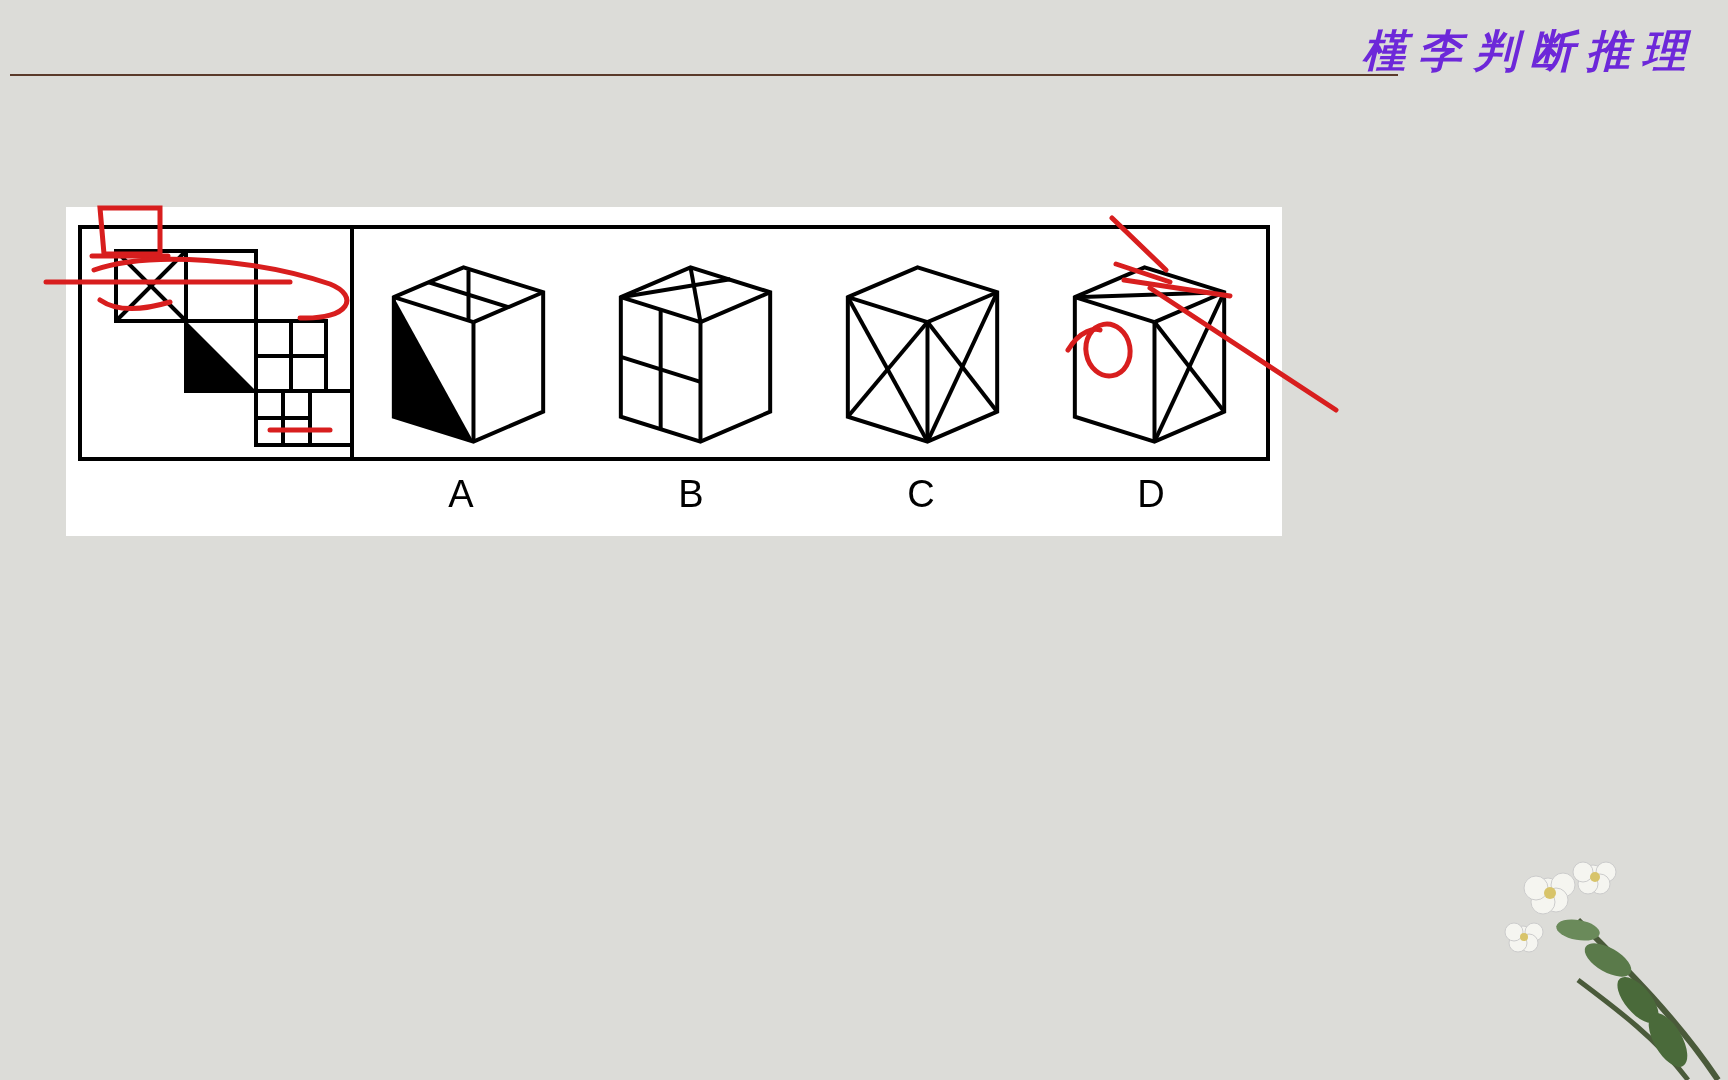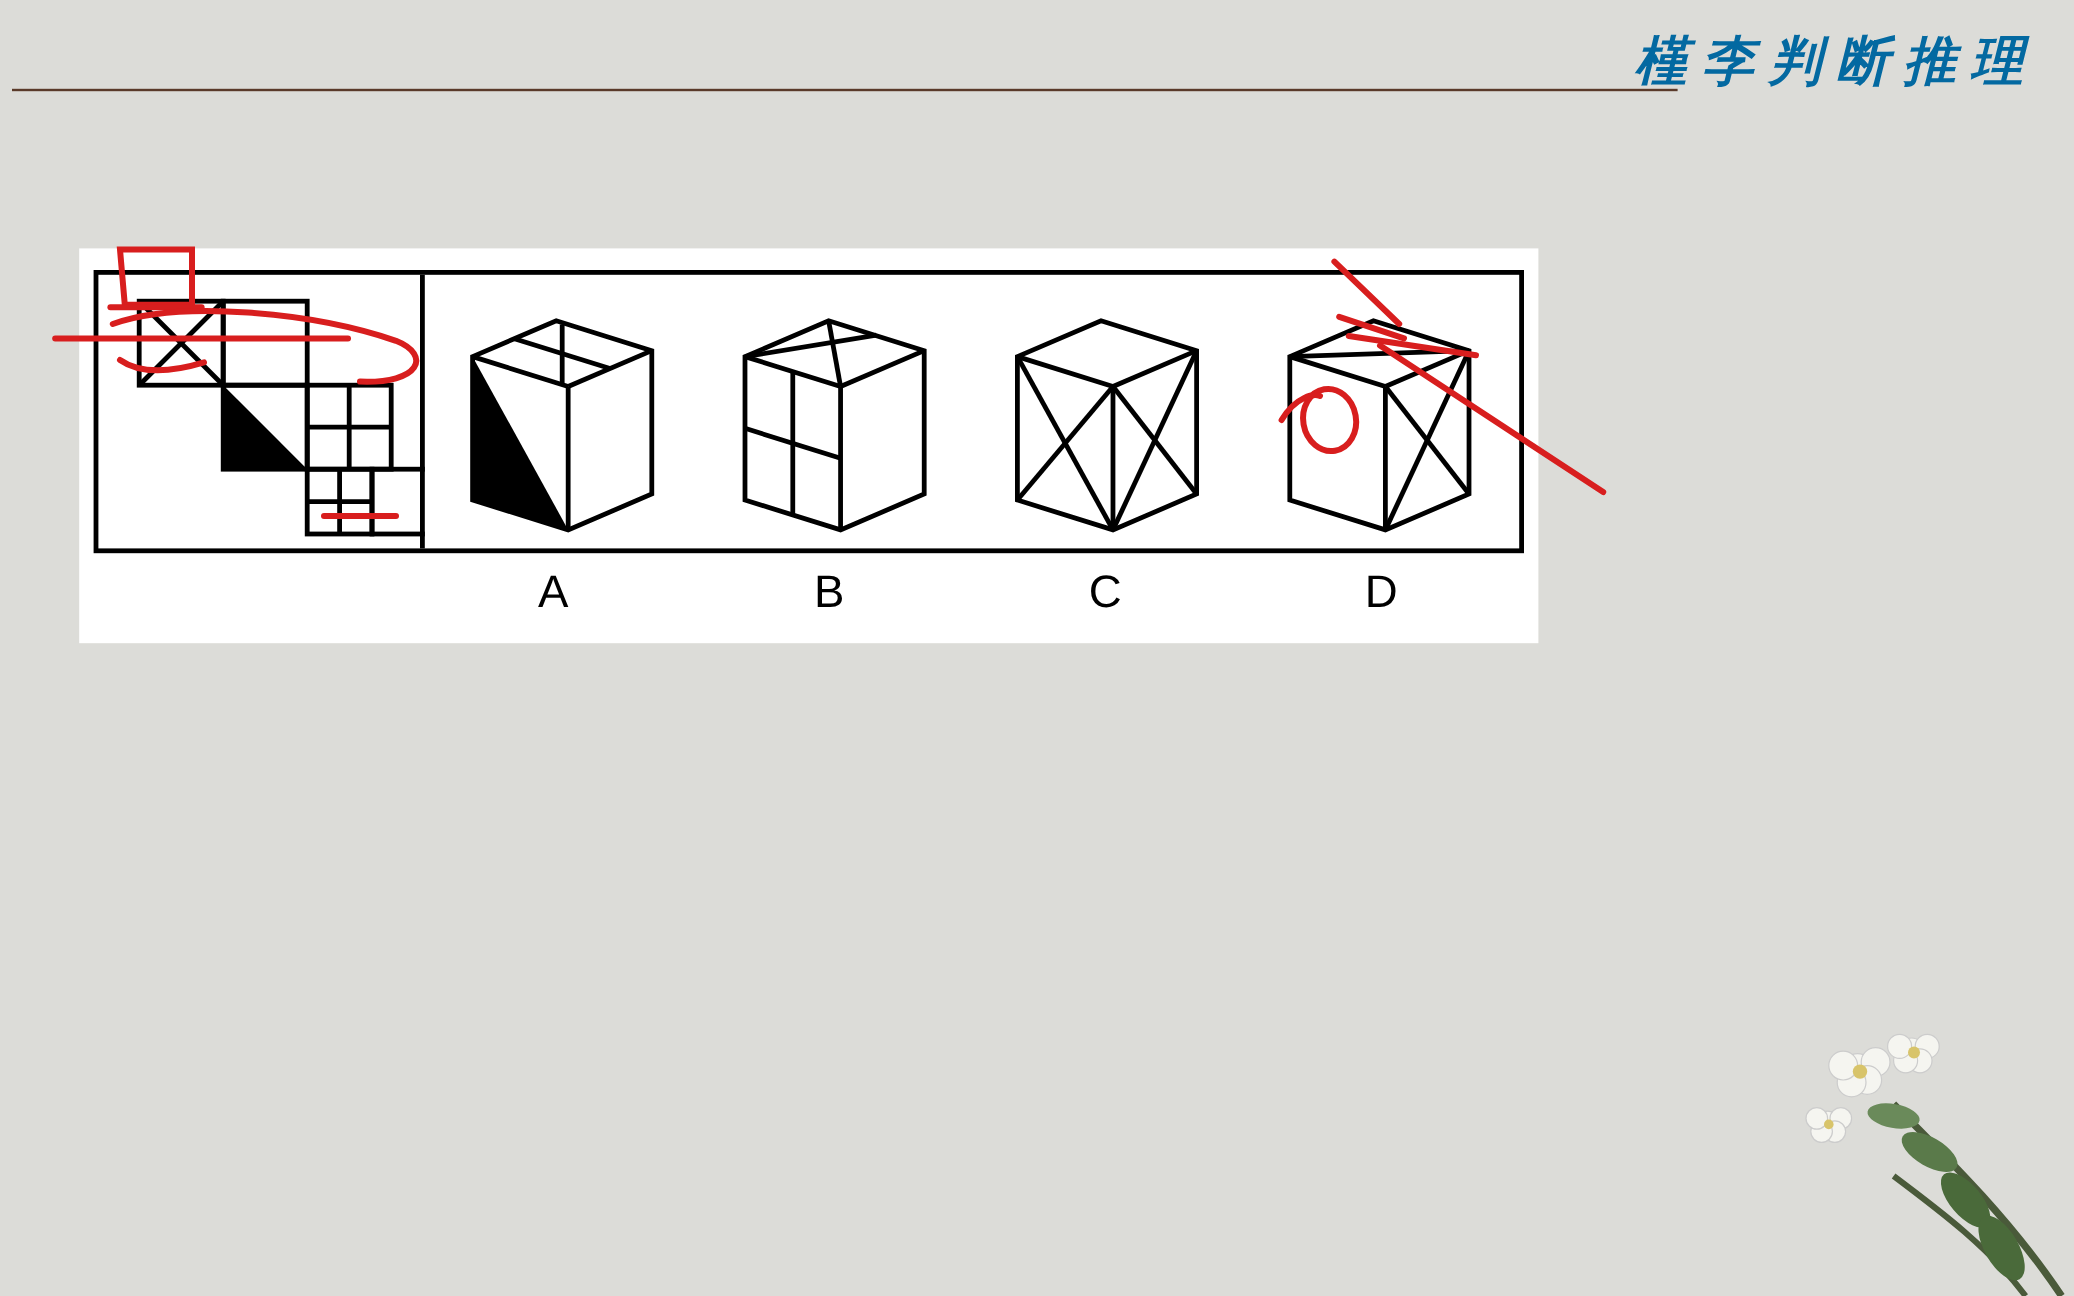--- a/index.html
+++ b/index.html
@@ -17,21 +17,21 @@
       left: 10px;
       right: 330px;
       height: 2px;
       background: #5a3a2a;
     }
     .header-title {
       position: absolute;
       top: 22px;
       right: 30px;
       font-size: 44px;
-      color: #0369a1;
+      color: #6d28d9;
       letter-spacing: 12px;
       font-weight: 600;
       font-style: italic;
       margin-left: 21px;
     }
     .question-card {
       position: absolute;
       top: 207px;
       left: 66px;
       width: 1216px;

